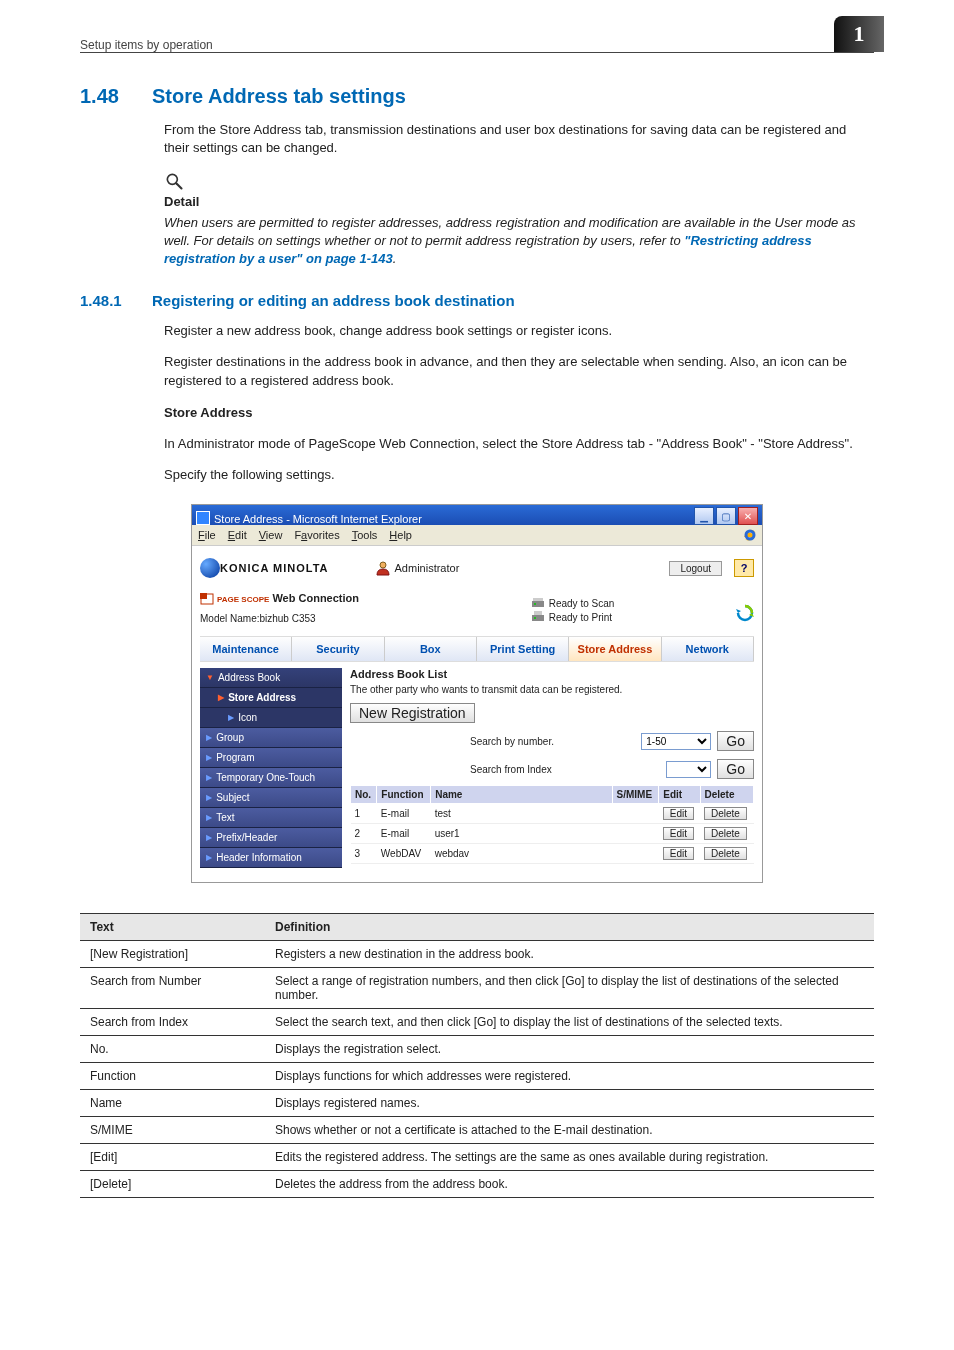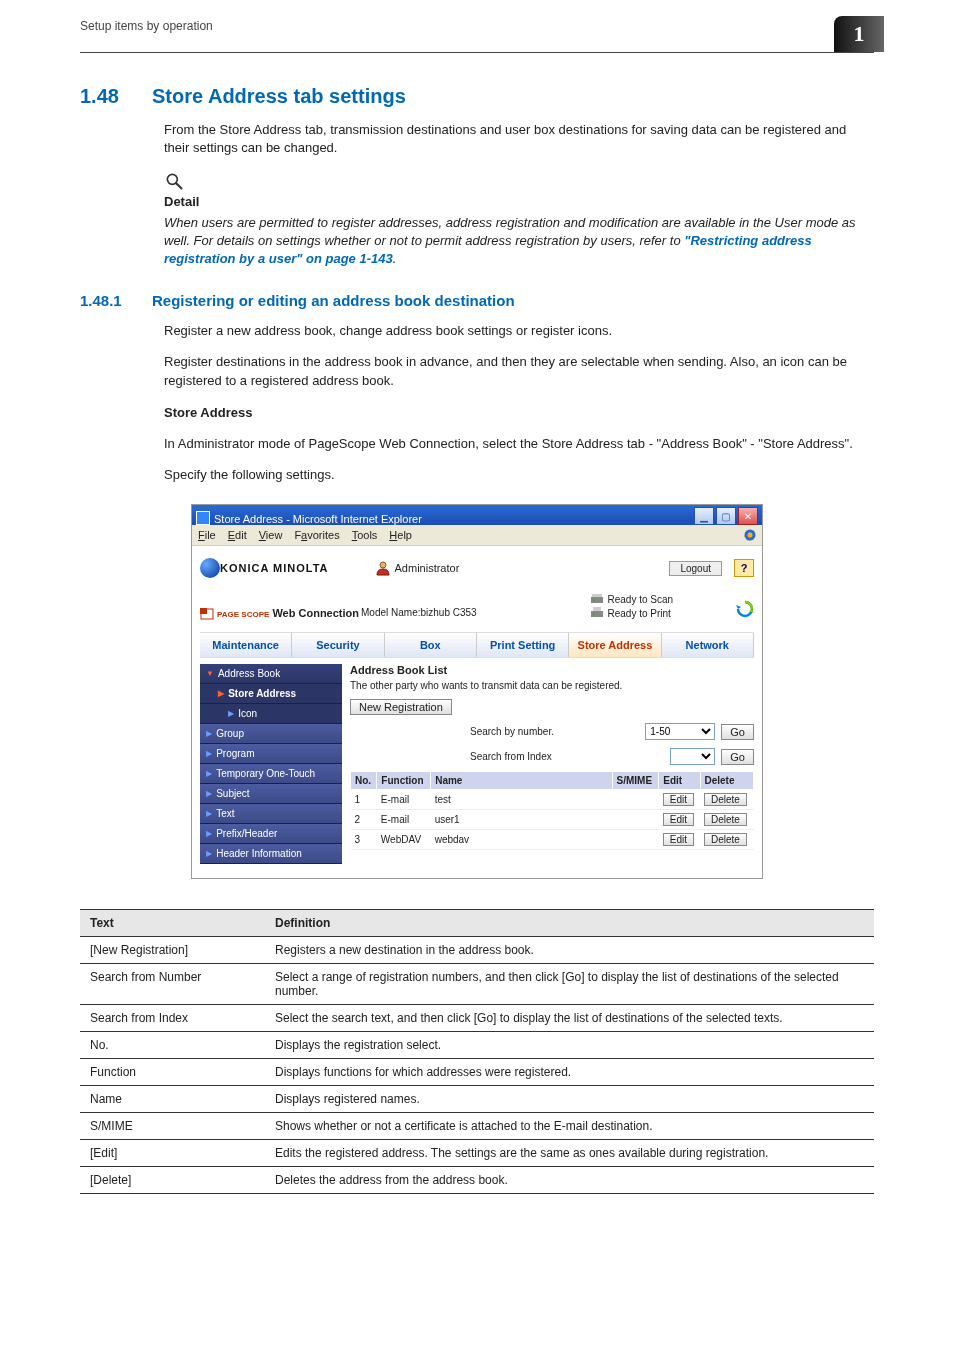--- a/index.html
+++ b/index.html
@@ -11,21 +11,21 @@
     background: #fff;
     width: 954px;
   }
   .page {
     position: relative;
     padding: 0 80px 40px 80px;
     box-sizing: border-box;
   }
   .running-header {
     display: flex;
-    align-items: center;
+    align-items: flex-end;
     height: 52px;
     border-bottom: 1px solid #444;
     position: relative;
   }
   .running-header .run-title {
     font-size: 12px;
     color: #444;
   }
   .running-header .big-1 {
     position: absolute;
@@ -124,21 +124,21 @@
   .admin-icon { width:16px; height:16px; }
   .logout-btn {
     border:1px solid #999; background:#eee; font-size:10px; padding:1px 10px;
   }
   .help-btn {
     width:18px; height:16px; background:#ffe9a8; border:1px solid #cc9900; font-size:11px; display:flex; align-items:center; justify-content:center; font-weight:bold; color:#006; margin-left:4px;
   }
   .status-row {
     background:#fff; padding:2px 8px 6px 8px; display:flex; justify-content:space-between; align-items:flex-end;
   }
-  .status-left { display:flex; flex-direction:row; gap:2px; font-size:10px; }
+  .status-left { display:flex; flex-direction:column; gap:8px; font-size:10px; }
   .status-left .ps-logo { font-size:11px; }
   .status-left .ps-logo b { font-weight:bold; }
   .status-icons { display:flex; flex-direction:column; gap:0px; font-size:10px; margin-left:50px; }
   .status-icons .row { display:flex; align-items:center; gap:4px; }
   .reload-icon { width:18px; height:18px; }
   .scan-icon, .print-icon { width:14px; height:14px; }
 
   .tab-bar {
     display:flex; height:24px; background:#fff; border-top:1px solid #ddd; border-bottom:1px solid #ddd; margin:6px 8px 0 8px;
   }
@@ -170,21 +170,21 @@
   .side-menu .mi.expanded .arrow { color:#ff6030; }
   .side-menu .mi.sub { padding-left:18px; background:#2c3666; font-weight:bold; }
   .side-menu .mi.sub .arrow { color:#ff6030; }
   .side-menu .mi.sub.lvl2 { padding-left:28px; font-weight:normal; }
 
   .main-area { flex:1; font-size:10px; color:#222; }
   .main-area .abl-title { font-weight:bold; font-size:11px; margin-bottom:4px; }
   .main-area .abl-sub { font-size:10px; margin-bottom:8px; }
   .small-btn {
     border:1px solid #888; background:linear-gradient(to bottom,#fefefe,#e0e0e0);
-    font-size:11px; padding:1px 8px; display:inline-block;
+    font-size:14px; padding:1px 8px; display:inline-block;
   }
   .search-row { display:flex; align-items:center; gap:6px; margin:8px 0 4px 0; justify-content:flex-end; }
   .search-row .lbl { flex:0 0 auto; margin-right:auto; margin-left:120px; }
   .search-row select {
     font-size:10px; border:1px solid #7a9cd0; height:17px; background:#fff;
   }
   .search-row .sel-wide { width:70px; }
   .search-row .sel-narrow { width:45px; }
 
   .data-table {

